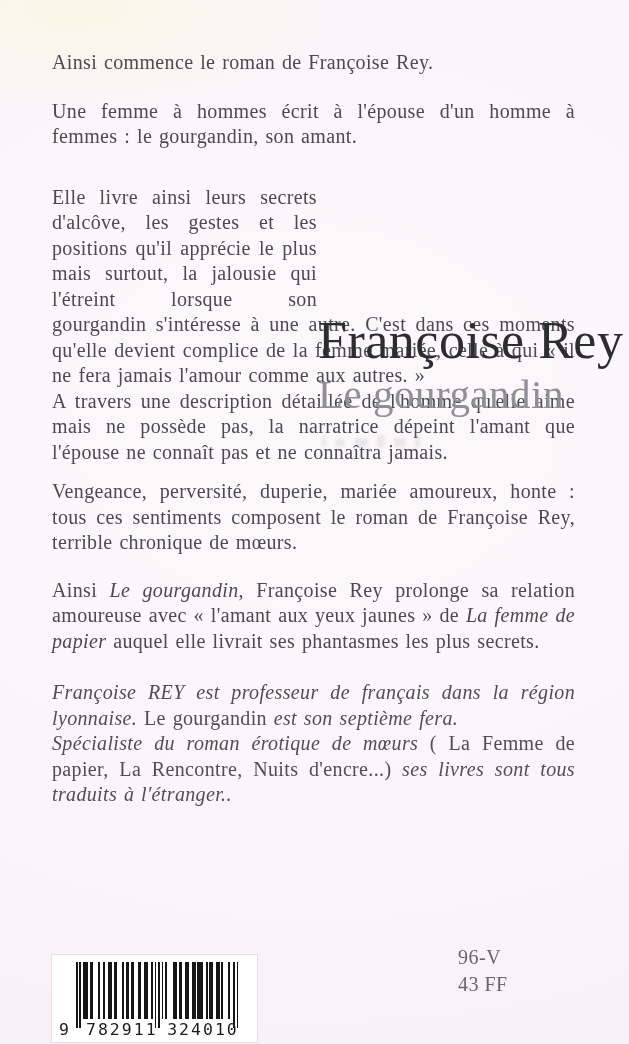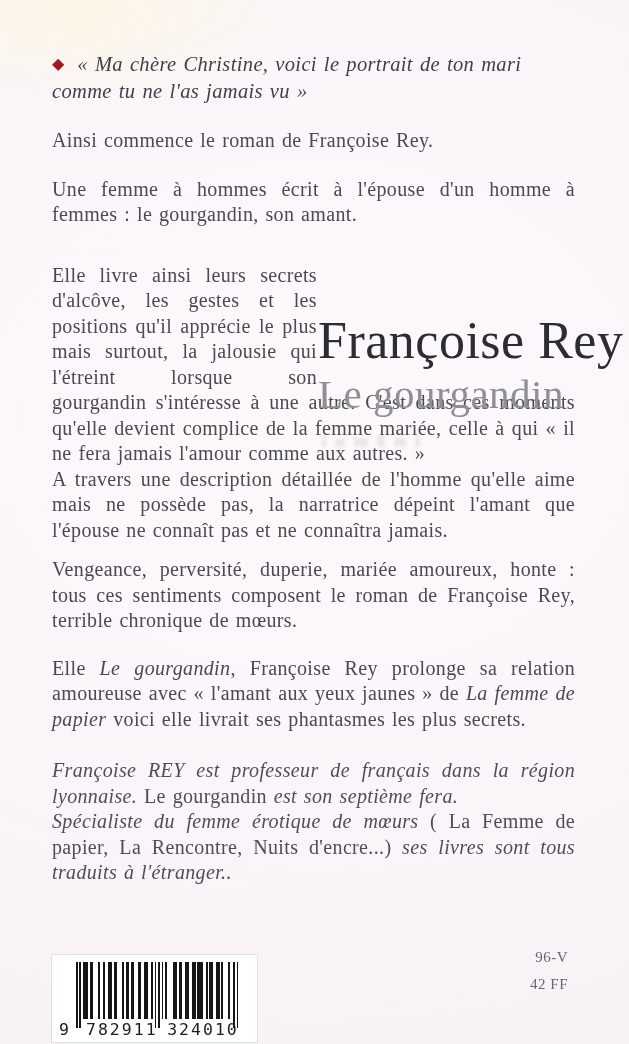--- a/index.html
+++ b/index.html
@@ -108,22 +108,22 @@
   .ghost-print i:nth-child(3) { width: 14px; height: 9px;  }
   .ghost-print i:nth-child(4) { width: 8px;  height: 12px; }
   .ghost-print i:nth-child(5) { width: 12px; height: 9px;  }
   .ghost-print i:nth-child(6) { width: 5px;  height: 13px; }
 
   .price-block {
     position: absolute;
     left: 458px;
     top: 944px;
     width: 110px;
-    text-align: right;
-    font-size: 15px;
+    text-align: left;
+    font-size: 20px;
     line-height: 27px;
     color: var(--price, #66666e);
     letter-spacing: 0.5px;
   }
 
   .barcode-box {
     position: absolute;
     left: 52px;
     top: 955px;
     width: 205px;
@@ -159,55 +159,54 @@
   .bd-group1 { position: absolute; left: 34px; bottom: 0; width: 72px;  text-align: left; letter-spacing: 2px; }
   .bd-group2 { position: absolute; left: 112px; bottom: 0; width: 78px; text-align: center; letter-spacing: 2px; }
 </style>
 </head>
 <body>
 
 <div class="cover">
 
   <div class="text-col">
 
-    <p class="p-quote"><span class="diamond">◆</span><span>« Ma chère Christine, voici le portrait de ton mari comme tu ne l'as jamais vu »</span></p>
 
     <p class="p-ainsi">Ainsi commence le roman de Françoise Rey.</p>
 
     <p class="p-justify p-une">Une femme à hommes écrit à l'épouse d'un homme à femmes : le gourgandin, son amant.</p>
 
     <p class="p-justify"><span class="title-spacer"></span><span>Elle livre ainsi leurs secrets d'alcôve, les gestes et les positions qu'il apprécie le plus mais surtout, la jalousie qui l'étreint lorsque son gourgandin s'intéresse à une autre. C'est dans ces moments qu'elle devient complice de la femme mariée, celle à qui « il ne fera jamais l'amour comme aux autres. »</span></p>
 
     <p class="p-justify p-travers">A travers une description détaillée de l'homme qu'elle aime mais ne possède pas, la narratrice dépeint l'amant que l'épouse ne connaît pas et ne connaîtra jamais.</p>
 
     <p class="p-justify">Vengeance, perversité, duperie, mariée amoureux, honte : tous ces sentiments composent le roman de Françoise Rey, terrible chronique de mœurs.</p>
 
-    <p class="p-justify p-avec"><span class="seg-roman">Elle </span><span class="seg-italic">Le gourgandin</span><span class="seg-roman">, Françoise Rey prolonge sa relation amoureuse avec « l'amant aux yeux jaunes » de </span><span class="seg-italic">La femme de papier</span><span class="seg-roman"> voici elle livrait ses phantasmes les plus secrets.</span></p>
+    <p class="p-justify p-avec"><span class="seg-roman">Ainsi </span><span class="seg-italic">Le gourgandin</span><span class="seg-roman">, Françoise Rey prolonge sa relation amoureuse avec « l'amant aux yeux jaunes » de </span><span class="seg-italic">La femme de papier</span><span class="seg-roman"> auquel elle livrait ses phantasmes les plus secrets.</span></p>
 
     <p class="p-justify p-bio"><span class="seg-italic">Françoise REY est professeur de français dans la région lyonnaise.</span><span class="seg-roman"> Le gourgandin </span><span class="seg-italic">est son septième fera.</span></p>
 
-    <p class="p-justify p-bio p-bio2"><span class="seg-italic">Spécialiste du femme érotique de mœurs </span><span class="seg-roman"> ( La Femme de papier, La Rencontre, Nuits d'encre...) </span><span class="seg-italic">ses livres  sont tous traduits à l'étranger..</span></p>
+    <p class="p-justify p-bio p-bio2"><span class="seg-italic">Spécialiste du roman érotique de mœurs </span><span class="seg-roman"> ( La Femme de papier, La Rencontre, Nuits d'encre...) </span><span class="seg-italic">ses livres  sont tous traduits à l'étranger..</span></p>
   </div>
 
   <div class="title-block">
     <div class="title-author">Françoise Rey</div>
     <div class="title-book">Le gourgandin</div>
     <div class="ghost-print">
       <i></i>
         <i></i>
         <i></i>
         <i></i>
         <i></i>
         <i></i>
     </div>
   </div>
 
   <div class="price-block">
     <div>96-V</div>
-    <div>42 FF</div>
+    <div>43 FF</div>
   </div>
 
   <div class="barcode-box">
     <div class="bars" id="barcode-bars">
         <div class="bar tall" style="left: 0px; width: 1.76px;"></div>
         <div class="bar tall" style="left: 3.42px; width: 1.76px;"></div>
         <div class="bar norm" style="left: 6.84px; width: 1.76px;"></div>
         <div class="bar norm" style="left: 8.55px; width: 1.76px;"></div>
         <div class="bar norm" style="left: 10.26px; width: 1.76px;"></div>
         <div class="bar norm" style="left: 13.68px; width: 1.76px;"></div>

